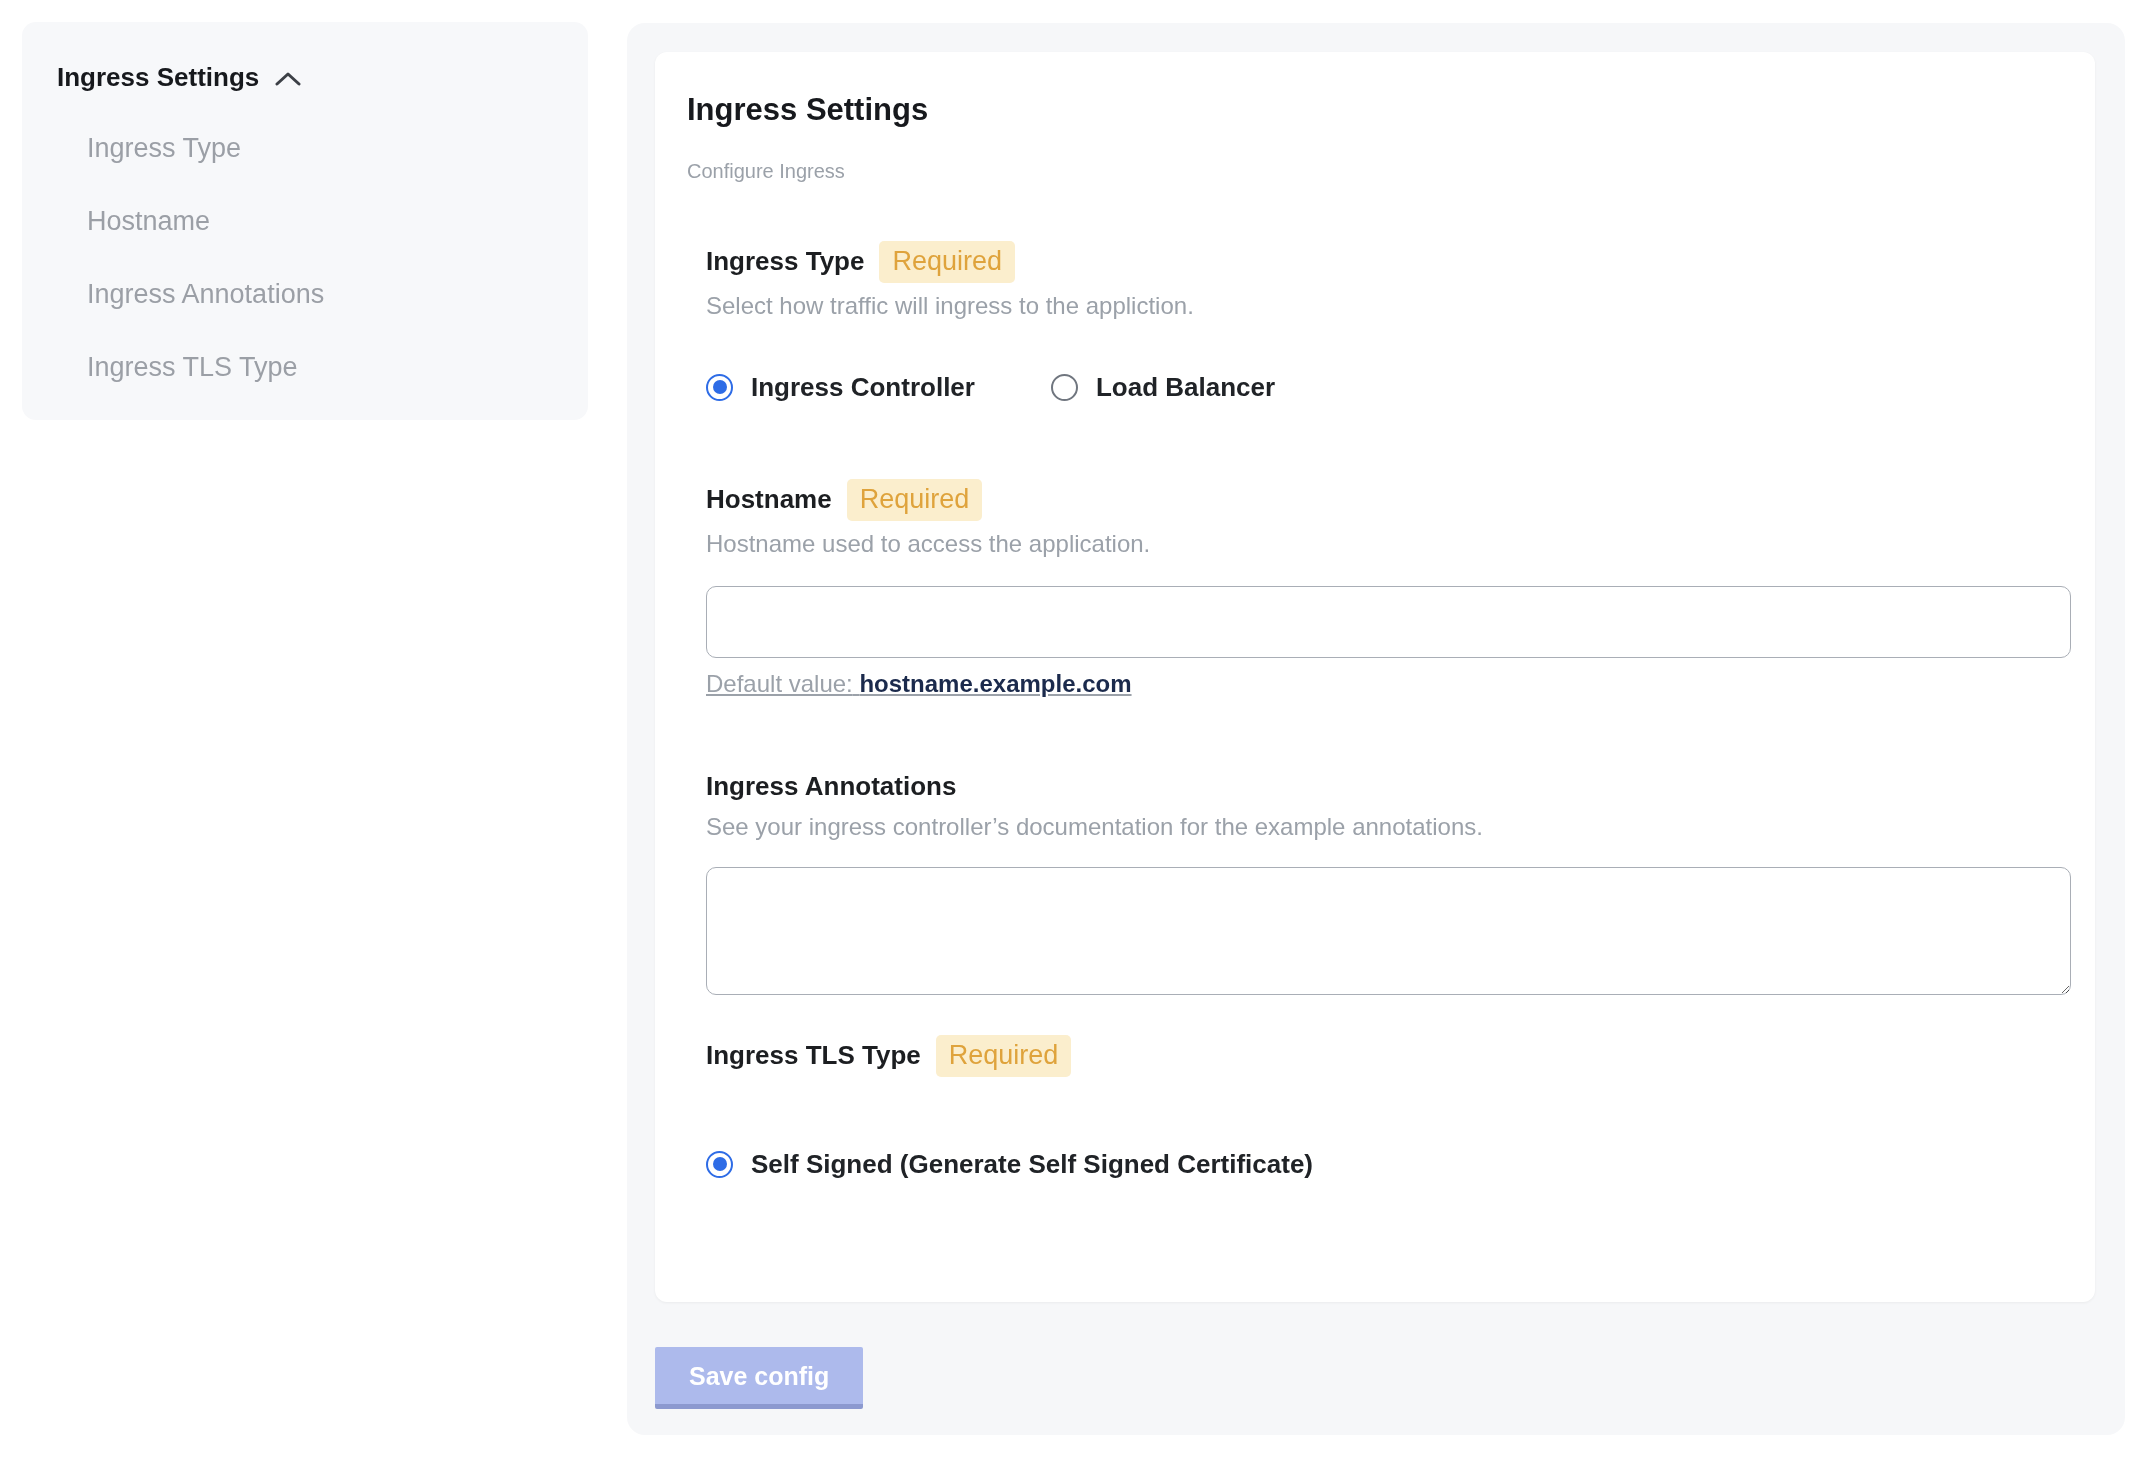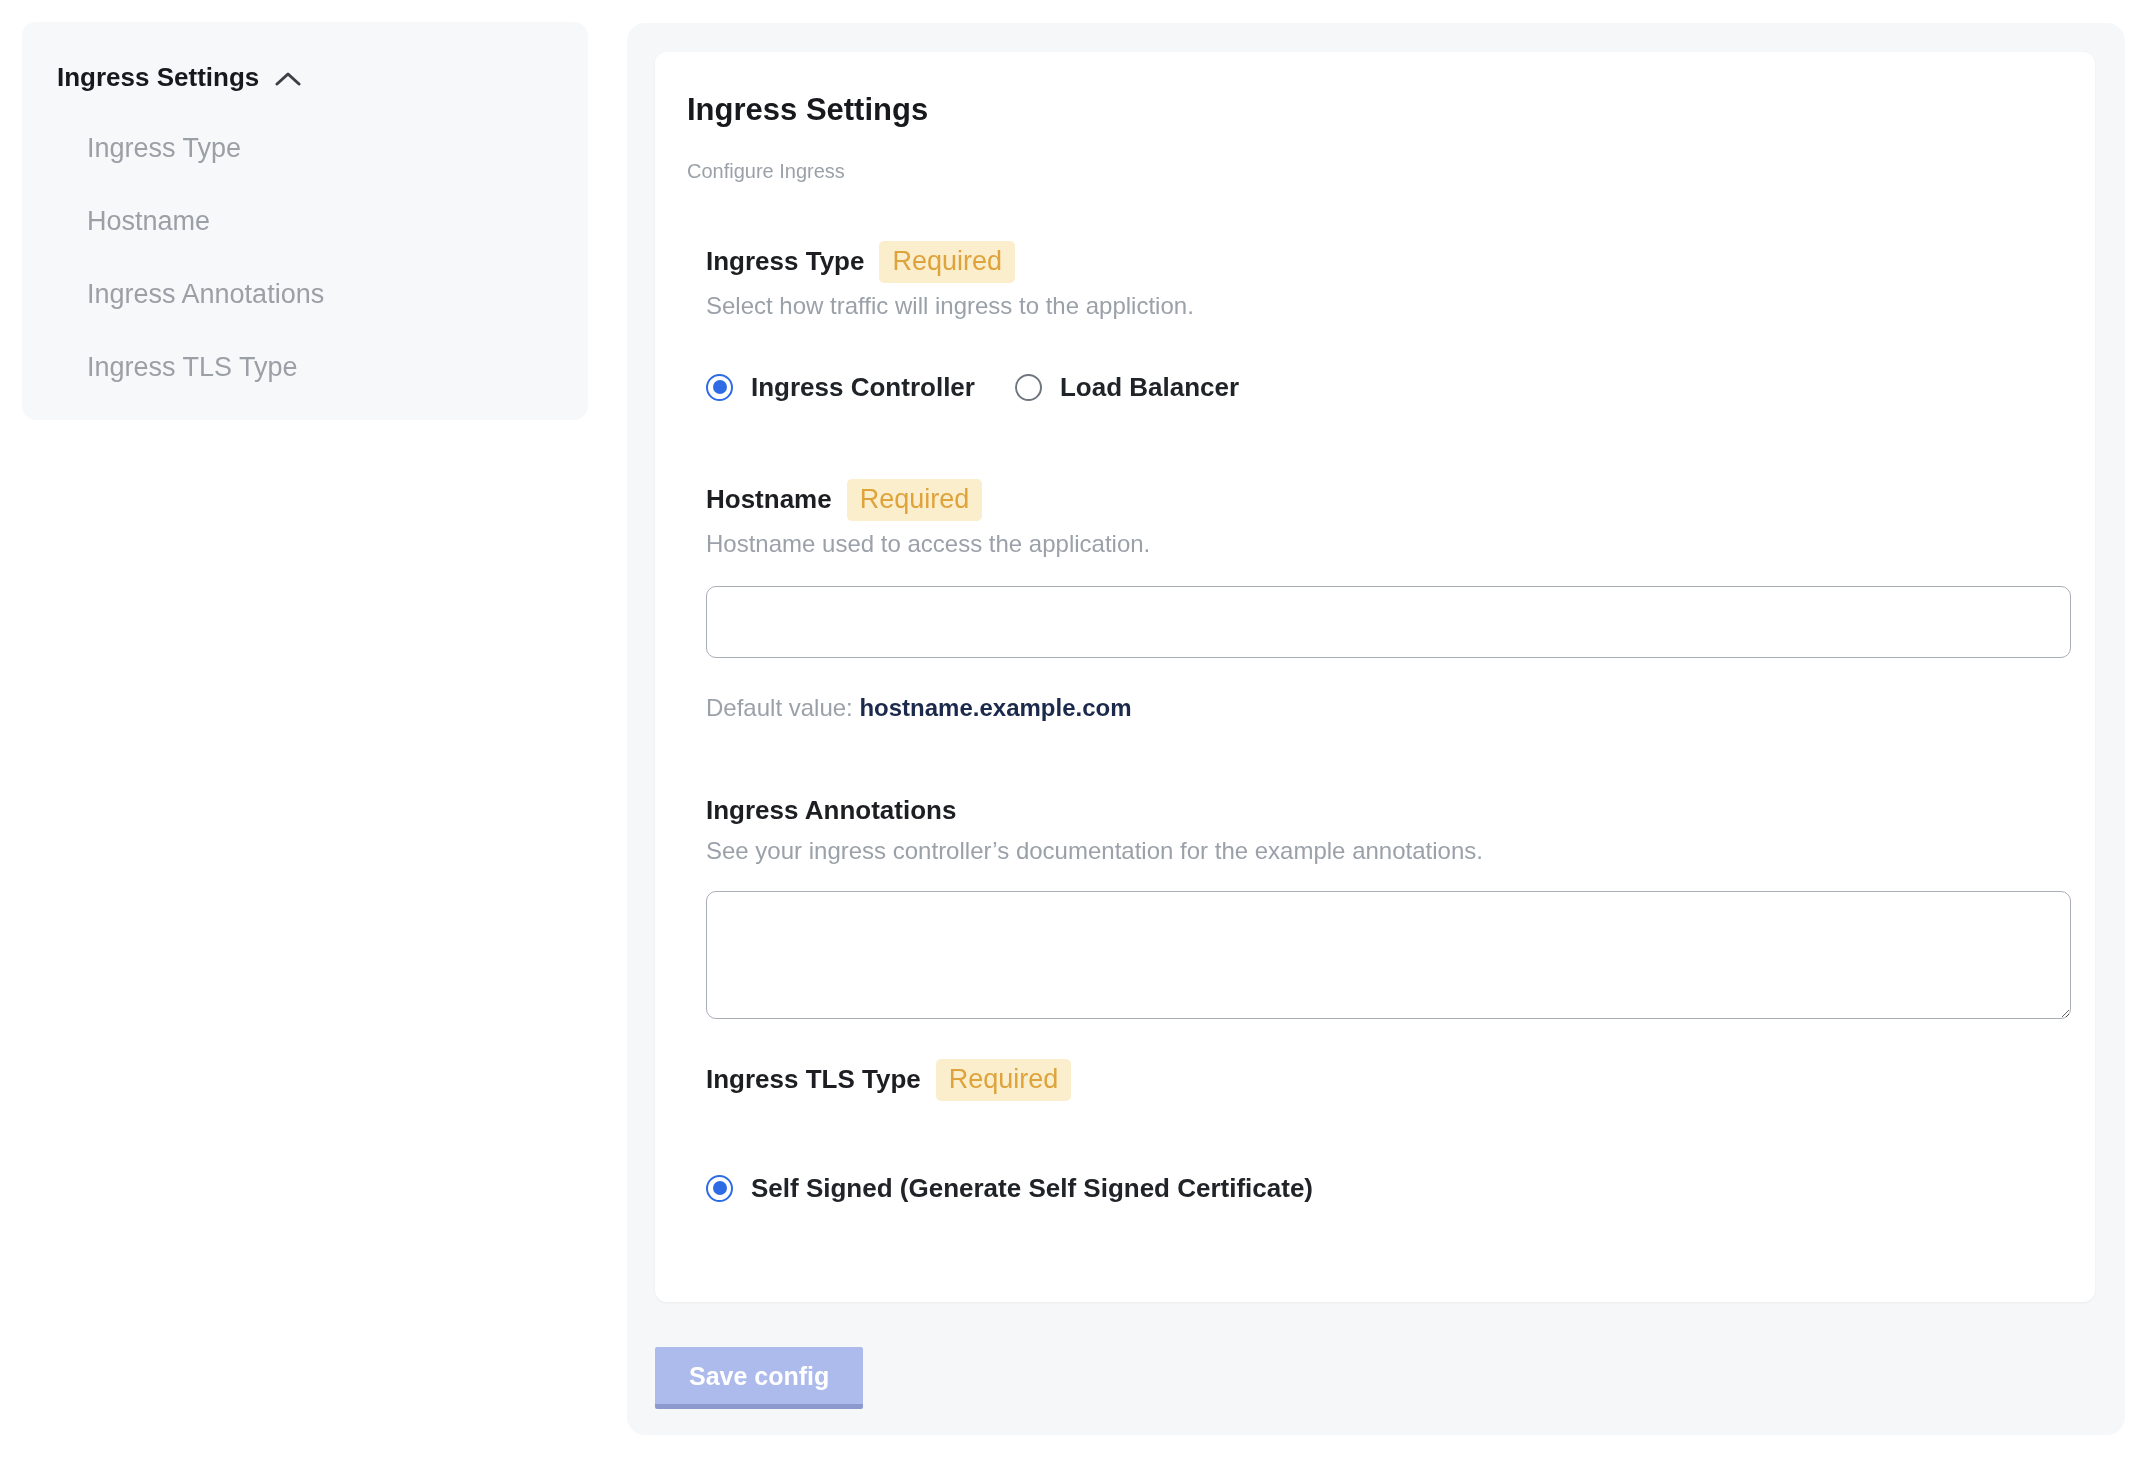--- a/index.html
+++ b/index.html
@@ -77,21 +77,21 @@
     padding: 5px 13px 6px 13px;
     border-radius: 5px;
     line-height: 1.15;
   }
   .helper {
     margin-top: 9px;
     font-size: 24px; color: #9ba1a9;
   }
 
   
-  .radio-row { display: flex; align-items: center; gap: 40px; margin-top: 52px; }
+  .radio-row { display: flex; align-items: center; gap: 76px; margin-top: 52px; }
   .radio-col { display: flex; flex-direction: column; gap: 40px; margin-top: 72px; }
   .radio-item { display: flex; align-items: center; gap: 18px; cursor: pointer; }
   .radio-circle {
     width: 27px; height: 27px;
     border-radius: 50%;
     border: 2.5px solid #70767f;
     background: #ffffff;
     flex: 0 0 auto;
     position: relative;
   }
@@ -113,21 +113,21 @@
     margin-top: 28px;
     width: 1365px; height: 72px;
     border: 1.5px solid #a9aeb6;
     border-radius: 10px;
     font-size: 25px;
     font-family: "Liberation Sans", "DejaVu Sans", sans-serif;
     padding: 0 18px;
     background: #ffffff;
     outline: none;
   }
-  .default-line { margin-top: 36px; font-size: 24px; color: #9ba1a9; }
+  .default-line { margin-top: 12px; font-size: 24px; color: #9ba1a9; text-decoration: underline; }
   .default-line b { color: #1b2a4c; font-weight: 600; }
   .annotations-textarea {
     display: block;
     margin-top: 26px;
     width: 1365px; height: 128px;
     border: 1.5px solid #a9aeb6;
     border-radius: 10px;
     font-size: 25px;
     font-family: "Liberation Sans", "DejaVu Sans", sans-serif;
     padding: 12px 18px;

